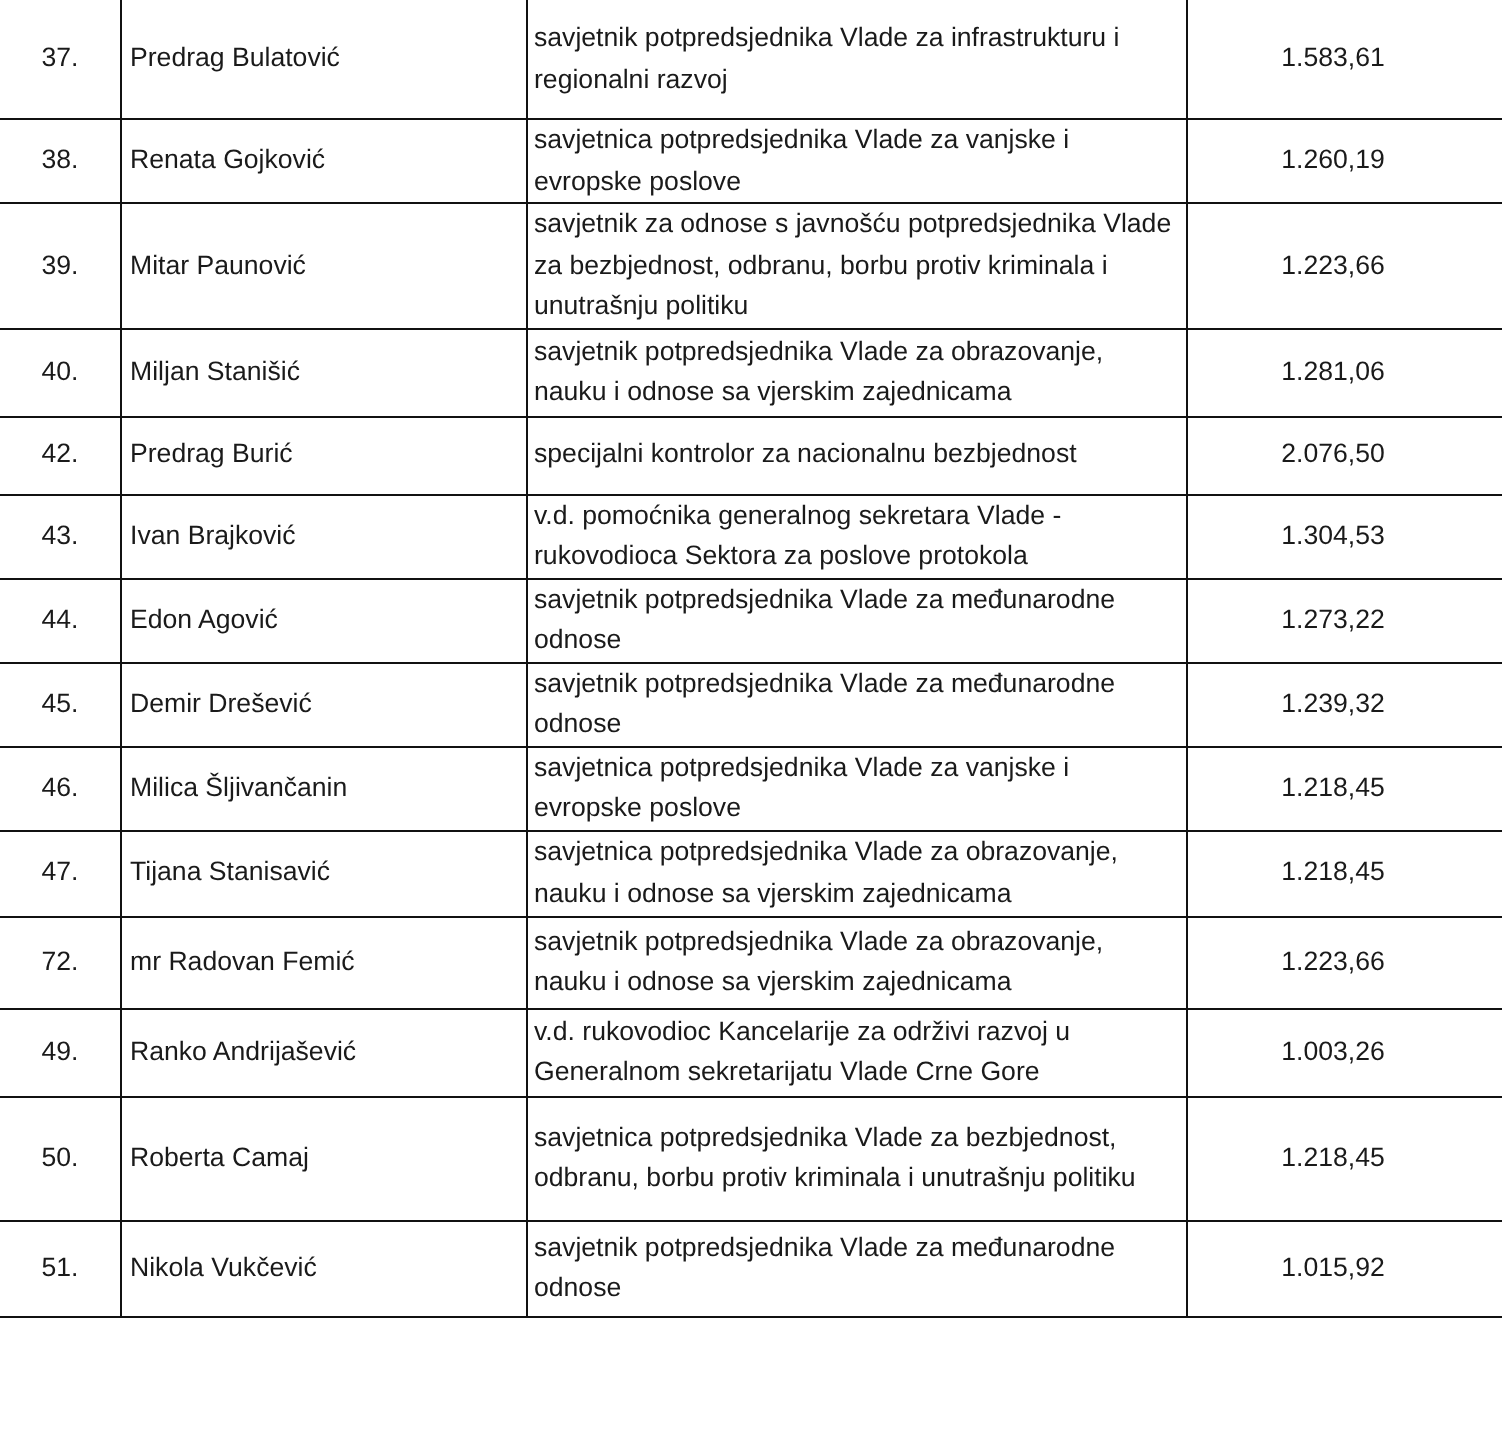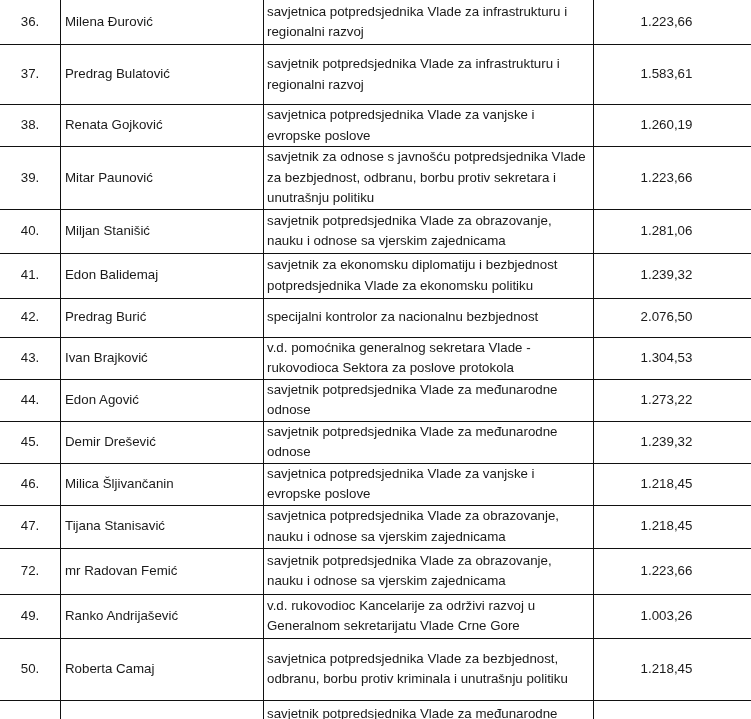--- a/index.html
+++ b/index.html
@@ -62,67 +62,51 @@
     padding-top: 0px;
   }
 </style>
 </head>
 <body>
 
 <div class="sheet">
   <table class="grid">
     <tbody id="tbody">
 
-      <tr style="height: 45px;">
-          <td class="c-num">36.</td>
-          <td class="c-name">Milena Đurović</td>
-          <td class="c-role">
-            <span class="role-text">savjetnica potpredsjednika Vlade za infrastrukturu i regionalni razvoj</span>
-          </td>
-          <td class="c-amount">1.223,66</td>
-        </tr>
       <tr style="height: 60px;">
           <td class="c-num">37.</td>
           <td class="c-name">Predrag Bulatović</td>
           <td class="c-role">
             <span class="role-text">savjetnik potpredsjednika Vlade za infrastrukturu i regionalni razvoj</span>
           </td>
           <td class="c-amount">1.583,61</td>
         </tr>
       <tr style="height: 39px;">
           <td class="c-num">38.</td>
           <td class="c-name">Renata Gojković</td>
           <td class="c-role">
             <span class="role-text">savjetnica potpredsjednika Vlade za vanjske i evropske poslove</span>
           </td>
           <td class="c-amount">1.260,19</td>
         </tr>
       <tr style="height: 62px;">
           <td class="c-num">39.</td>
           <td class="c-name">Mitar Paunović</td>
           <td class="c-role">
-            <span class="role-text">savjetnik za odnose s javnošću potpredsjednika Vlade za bezbjednost, odbranu, borbu protiv sekretara i unutrašnju politiku</span>
+            <span class="role-text">savjetnik za odnose s javnošću potpredsjednika Vlade za bezbjednost, odbranu, borbu protiv kriminala i unutrašnju politiku</span>
           </td>
           <td class="c-amount">1.223,66</td>
         </tr>
       <tr style="height: 44px; margin-top: 20px;">
           <td class="c-num">40.</td>
           <td class="c-name">Miljan Stanišić</td>
           <td class="c-role">
             <span class="role-text">savjetnik potpredsjednika Vlade za obrazovanje, nauku i odnose sa vjerskim zajednicama</span>
           </td>
           <td class="c-amount">1.281,06</td>
-        </tr>
-      <tr style="height: 45px;">
-          <td class="c-num">41.</td>
-          <td class="c-name">Edon Balidemaj</td>
-          <td class="c-role">
-            <span class="role-text">savjetnik za ekonomsku diplomatiju i bezbjednost potpredsjednika Vlade za ekonomsku politiku</span>
-          </td>
-          <td class="c-amount">1.239,32</td>
         </tr>
       <tr style="height: 39px;">
           <td class="c-num">42.</td>
           <td class="c-name">Predrag Burić</td>
           <td class="c-role" style="vertical-align:middle">
             <span class="role-text">specijalni kontrolor za nacionalnu bezbjednost</span>
           </td>
           <td class="c-amount">2.076,50</td>
         </tr>
       <tr style="height: 42px;">

